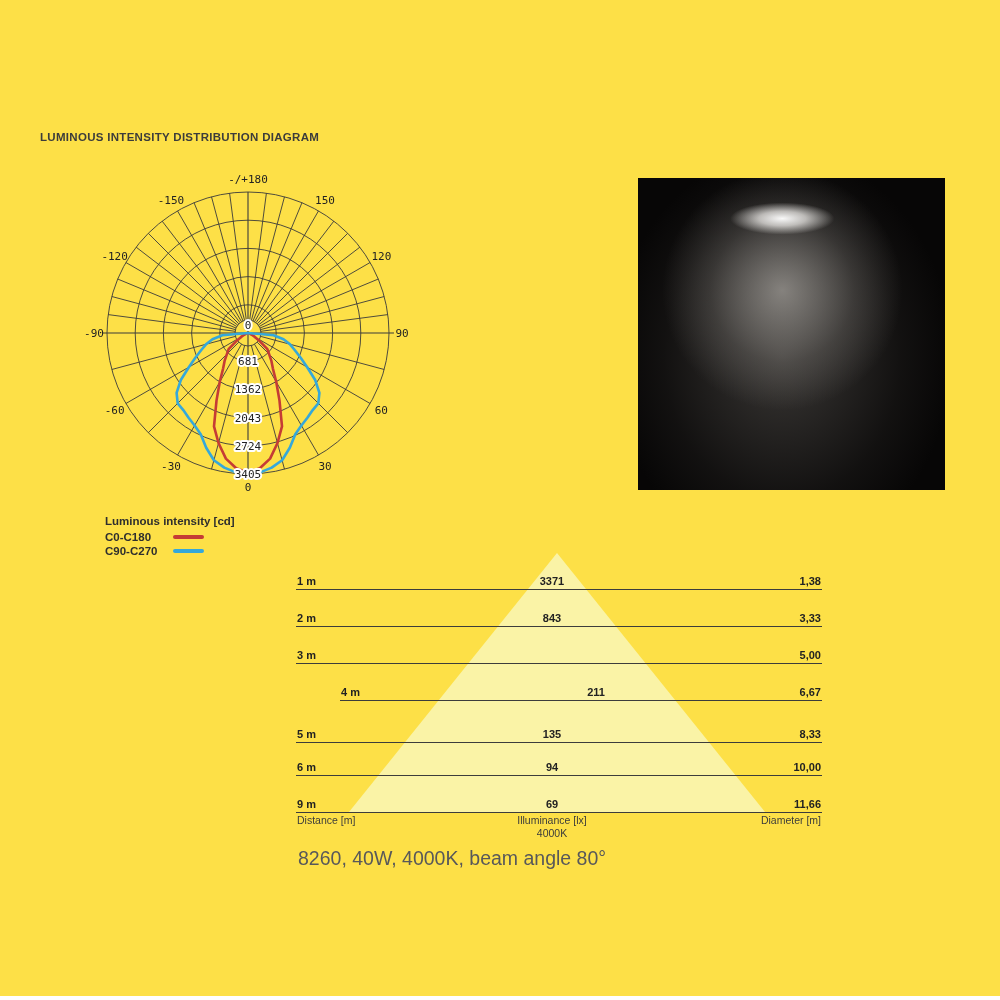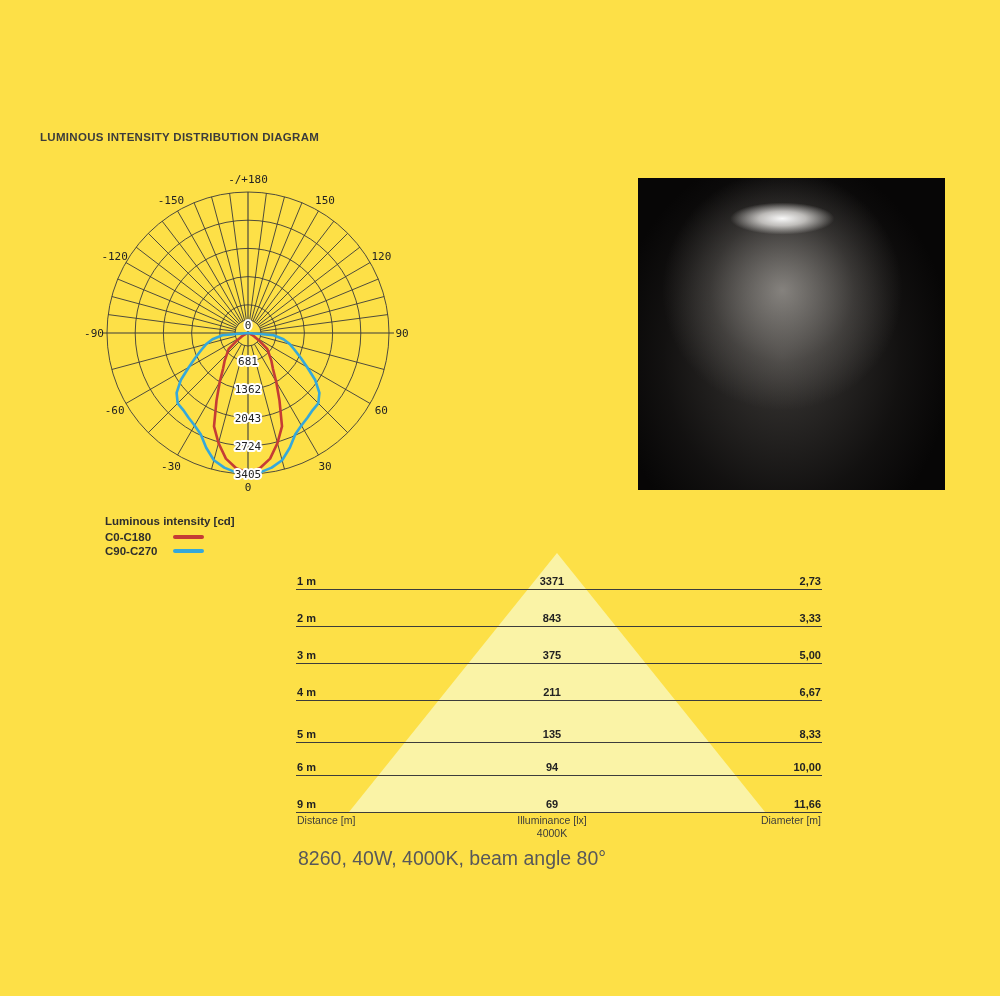--- a/index.html
+++ b/index.html
@@ -136,33 +136,32 @@
 
   <div class="beam-photo"></div>
 
 
   <div class="cone">
     <div class="cone-triangle" id="cone-triangle" style="background: rgb(250, 243, 166);"></div>
     <div id="cone-rows">
         <div class="cone-row" style="top: 27.3px;">
           <span class="dist">1 m</span>
           <span class="lx">3371</span>
-          <span class="dia">2,73</span>
+          <span class="dia">1,38</span>
         </div>
         <div class="cone-row" style="top: 64.3px;">
           <span class="dist">2 m</span>
           <span class="lx">843</span>
           <span class="dia">3,33</span>
         </div>
         <div class="cone-row" style="top: 101.4px;">
           <span class="dist">3 m</span>
-          <span class="lx">375</span>
           <span class="dia">5,00</span>
         </div>
-        <div class="cone-row" style="top: 138.4px;">
+        <div class="cone-row" style="top: 138.4px; margin-left: 44px;">
           <span class="dist">4 m</span>
           <span class="lx">211</span>
           <span class="dia">6,67</span>
         </div>
         <div class="cone-row" style="top: 180px; text-decoration: underline;">
           <span class="dist">5 m</span>
           <span class="lx">135</span>
           <span class="dia">8,33</span>
         </div>
         <div class="cone-row" style="top: 212.6px;">

